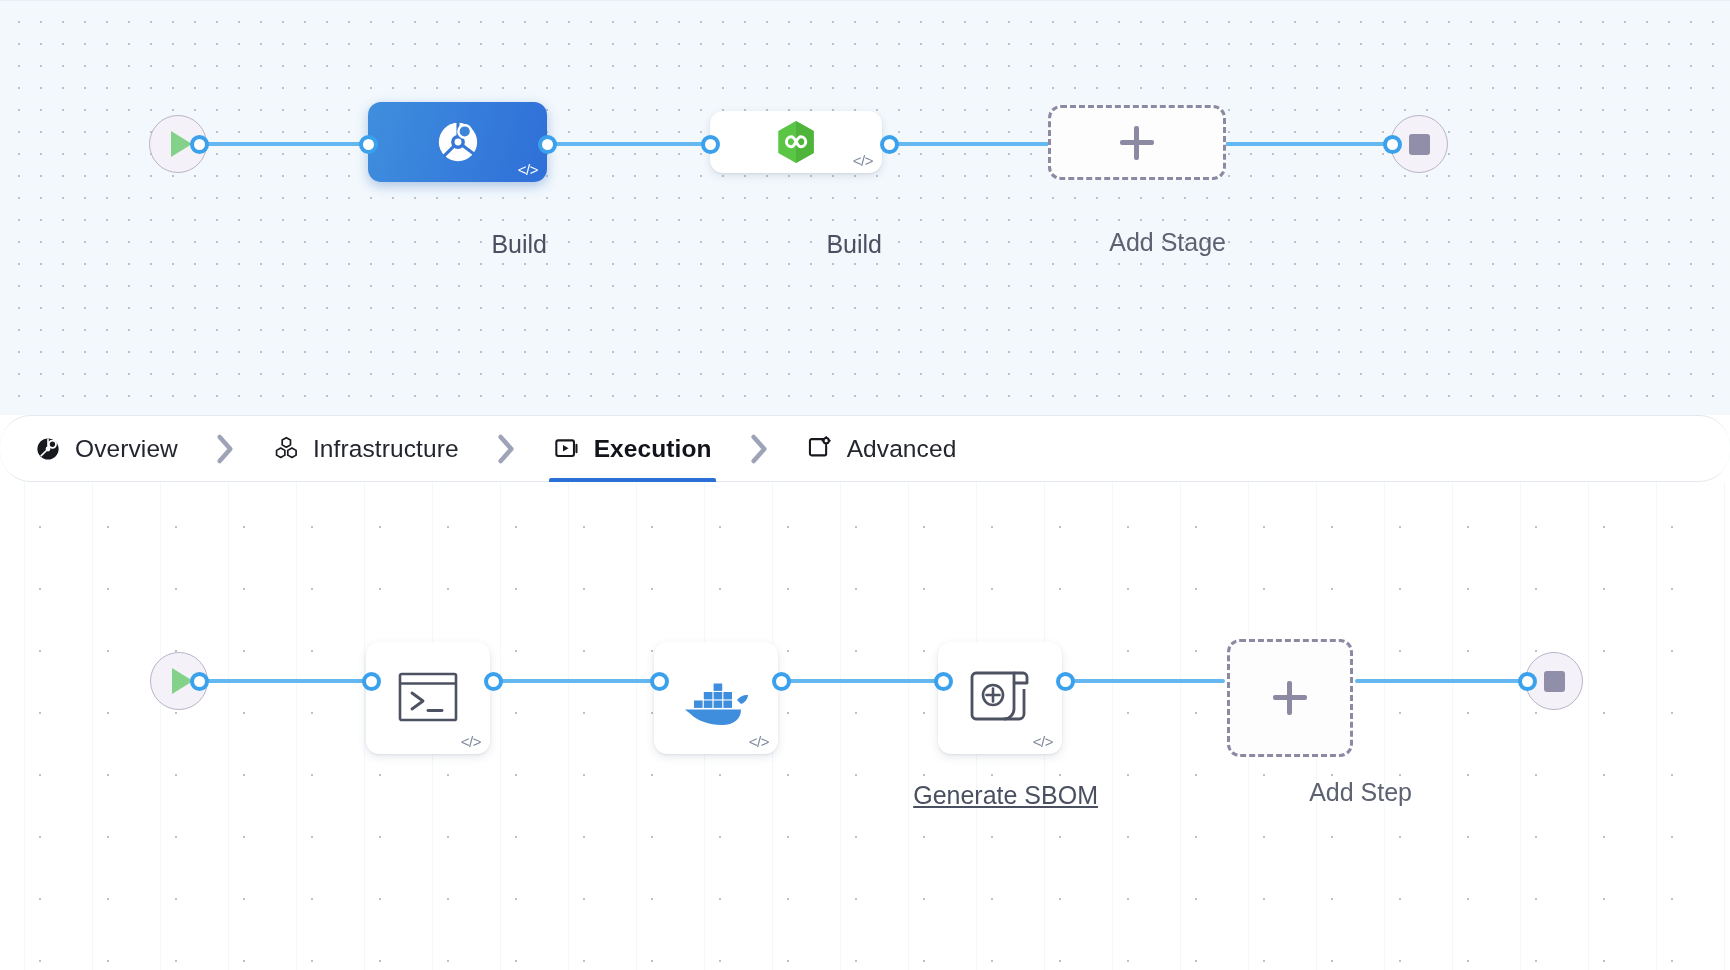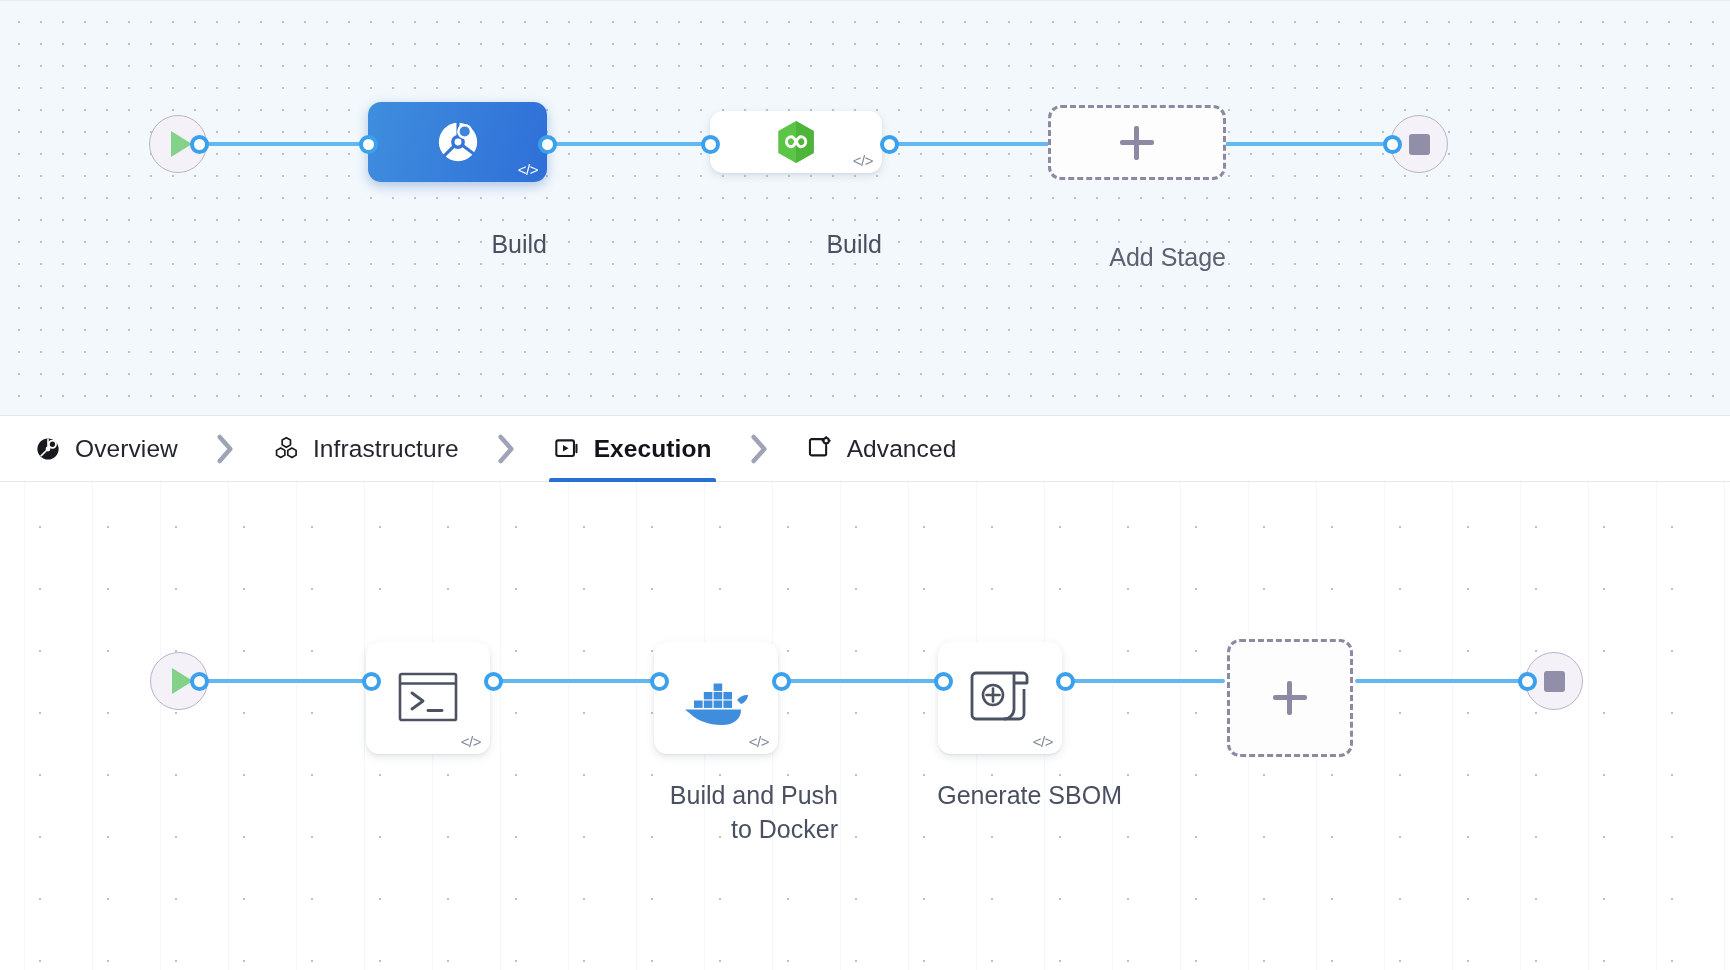--- a/index.html
+++ b/index.html
@@ -28,20 +28,21 @@
   .tabbar {
     position: relative;
     height: 67px;
     background: #ffffff;
     border-top: 1px solid #e3e8ef;
     border-bottom: 1px solid #e3e8ef;
     display: flex;
     align-items: center;
     padding-left: 30px;
     flex: none;
+    border-radius: 31px;
   }
   .tab {
     display: flex; align-items: center;
     gap: 13px;
     height: 67px;
     padding: 0 4px;
     cursor: pointer;
     position: relative;
   }
   .tab .tab-label {
@@ -203,21 +204,21 @@
       </svg>
       <span class="code-badge">&lt;/&gt;</span>
     </div>
     <div class="port" style="left:701px;top:134px;"></div>
     <div class="port" style="left:880px;top:134px;"></div>
     <div class="node-label" style="left:710px;top:227px;width:172px;">Build</div>
 
     <div class="add-node" style="left:1048px;top:104px;width:178px;height:75px;">
       <div class="plus"></div>
     </div>
-    <div class="node-label muted" style="left:1048px;top:240px;width:178px;">Add Stage</div>
+    <div class="node-label muted" style="left:1048px;top:225px;width:178px;">Add Stage</div>
 
     <div class="port" style="left:1383px;top:134px;"></div>
     <div class="terminal-node" style="left:1390px;top:114px;">
       <div class="stop-sq"></div>
     </div>
   </div>
 
   <div class="tabbar">
 
     <div class="tab">
@@ -322,40 +323,39 @@
           <rect x="44.4" y="22" width="8.6" height="7.4"></rect>
           <rect x="34.6" y="13.5" width="8.6" height="7.4"></rect>
         </g>
         <path d="M6 39.5 H62 c0 9.5 -7 15.5 -19 15.5 -13.6 0 -24.5 -5 -28.6 -8.5 -3.2 -2.8 -5.5 -4.6 -8.4 -7z" fill="#3f8ddd"></path>
         <path d="M58 30 c3.5 -3.8 7.5 -5.5 11.2 -4.8 -0.8 4.2 -3.4 7.4 -7.2 8.8z" fill="#3f8ddd"></path>
       </svg>
       <span class="code-badge">&lt;/&gt;</span>
     </div>
     <div class="port" style="left:650px;top:190px;"></div>
     <div class="port" style="left:772px;top:190px;"></div>
-    <div class="node-label" style="left:594px;top:297px;width:244px;">Build and Push
-to Docker</div>
 
     <div class="node" style="left:938px;top:160px;width:124px;height:112px;">
       <svg width="66" height="62" viewBox="0 0 66 62">
         <path d="M9 6 h38 a0 0 0 0 1 0 0 v36 a10 10 0 0 1 -10 10 H9 a4 4 0 0 1 -4 -4 V10 a4 4 0 0 1 4 -4 z" fill="none" stroke="#4c5262" stroke-width="2.8" stroke-linejoin="round"></path>
         <path d="M47 6 h9 a4 4 0 0 1 4 4 v6 a0 0 0 0 1 0 0 h-13" fill="none" stroke="#4c5262" stroke-width="2.8" stroke-linejoin="round"></path>
         <path d="M37 52 h15 a5 5 0 0 0 5 -5 V22" fill="none" stroke="#4c5262" stroke-width="2.8" stroke-linejoin="round"></path>
         <circle cx="26" cy="28" r="10" fill="none" stroke="#4c5262" stroke-width="2.6"></circle>
         <path d="M26 21.5 v13 M19.5 28 h13" stroke="#4c5262" stroke-width="2.6" stroke-linecap="round"></path>
       </svg>
       <span class="code-badge">&lt;/&gt;</span>
     </div>
     <div class="port" style="left:934px;top:190px;"></div>
     <div class="port" style="left:1056px;top:190px;"></div>
-    <div class="node-label" style="left:878px;top:297px;width:244px;">Generate SBOM</div>
+    <div class="node-label" style="left:854px;top:297px;width:244px;text-decoration:underline;">Generate SBOM</div>
 
     <div class="add-node" style="left:1227px;top:157px;width:126px;height:118px;">
       <div class="plus"></div>
     </div>
+    <div class="node-label muted" style="left:1168px;top:294px;width:244px;">Add Step</div>
 
     <div class="port" style="left:1518px;top:190px;"></div>
     <div class="terminal-node" style="left:1525px;top:170px;">
       <div class="stop-sq"></div>
     </div>
   </div>
 
 </div>
 
 </body></html>

